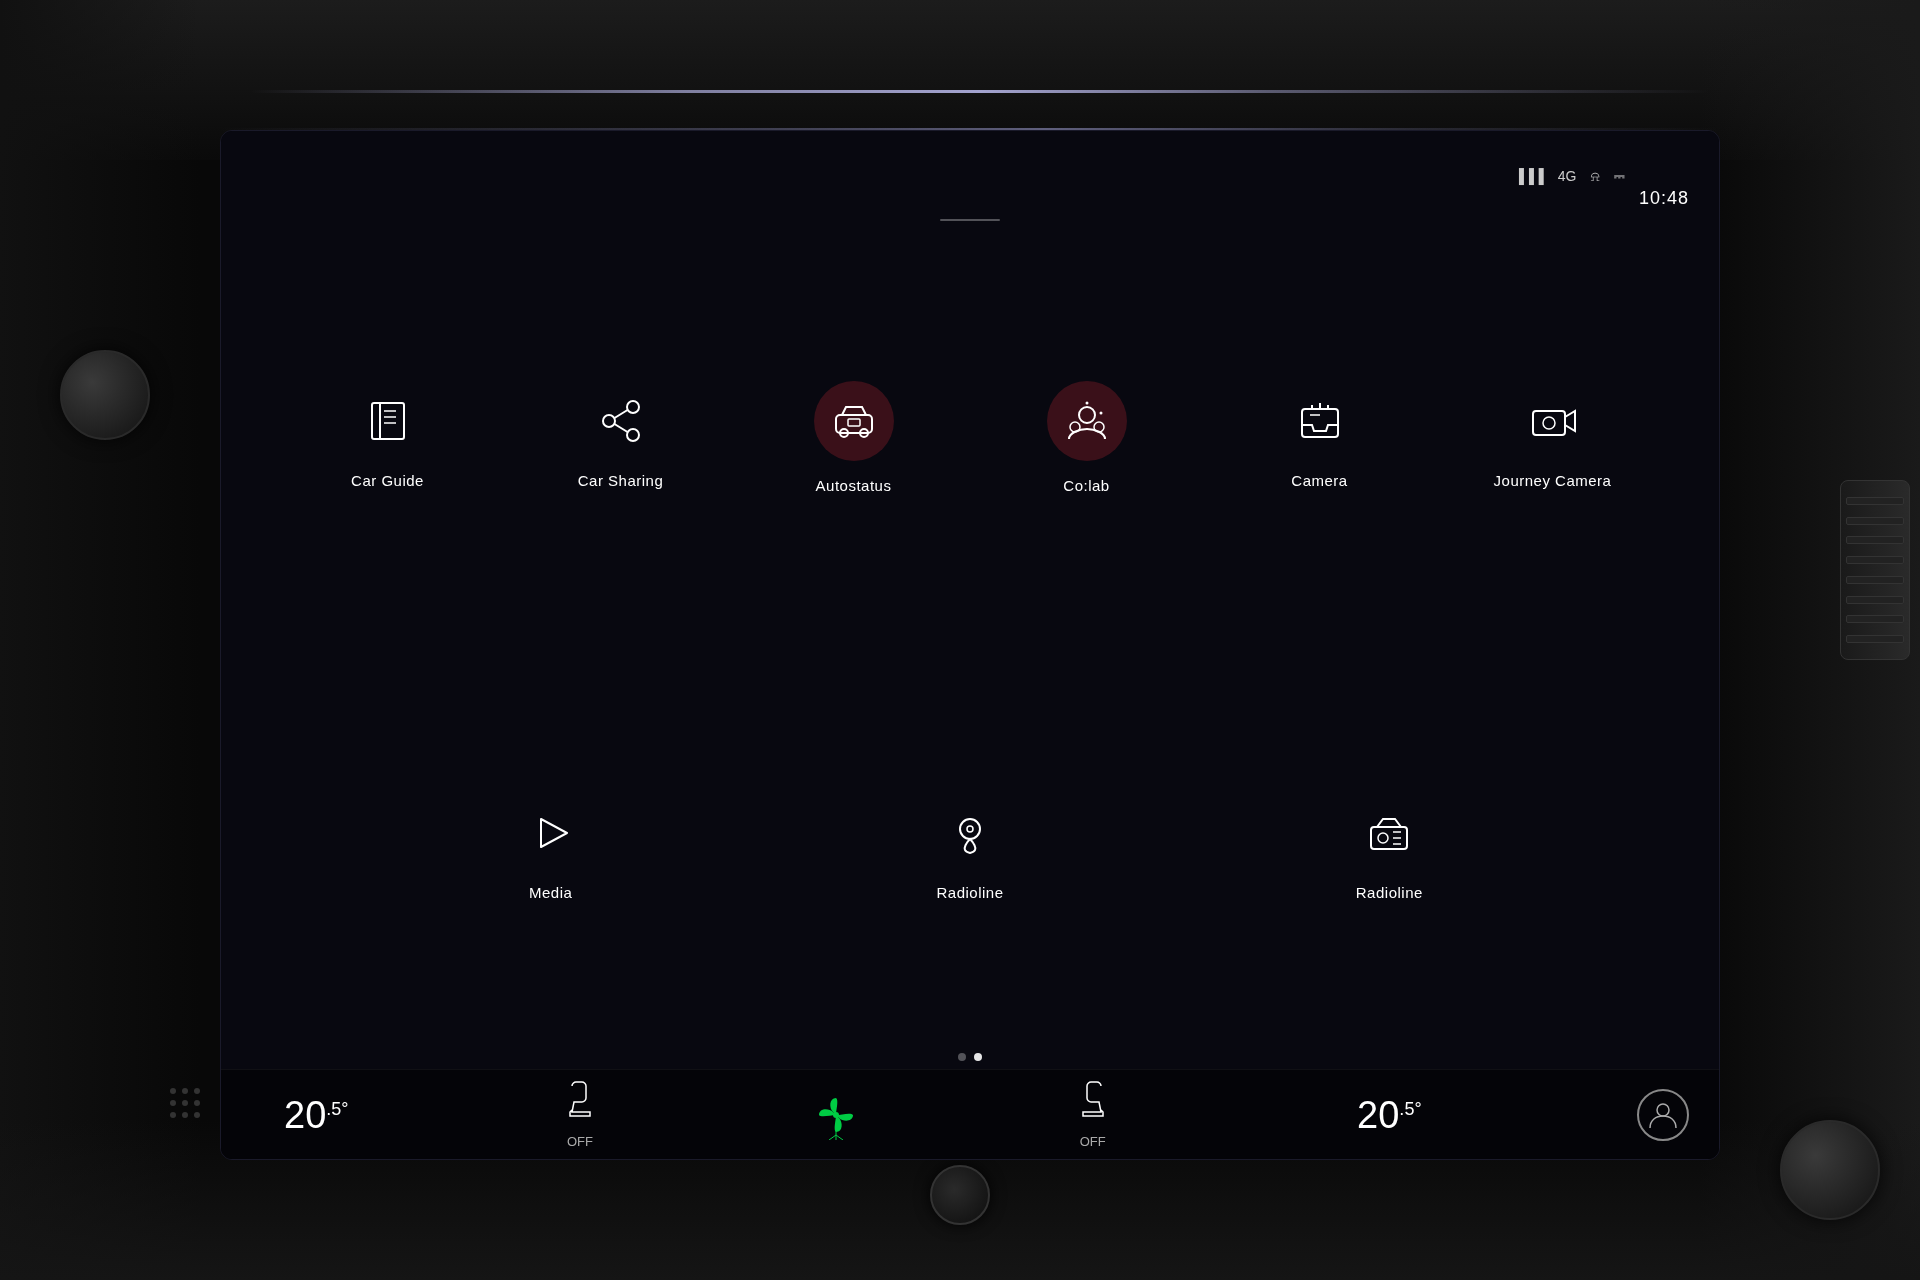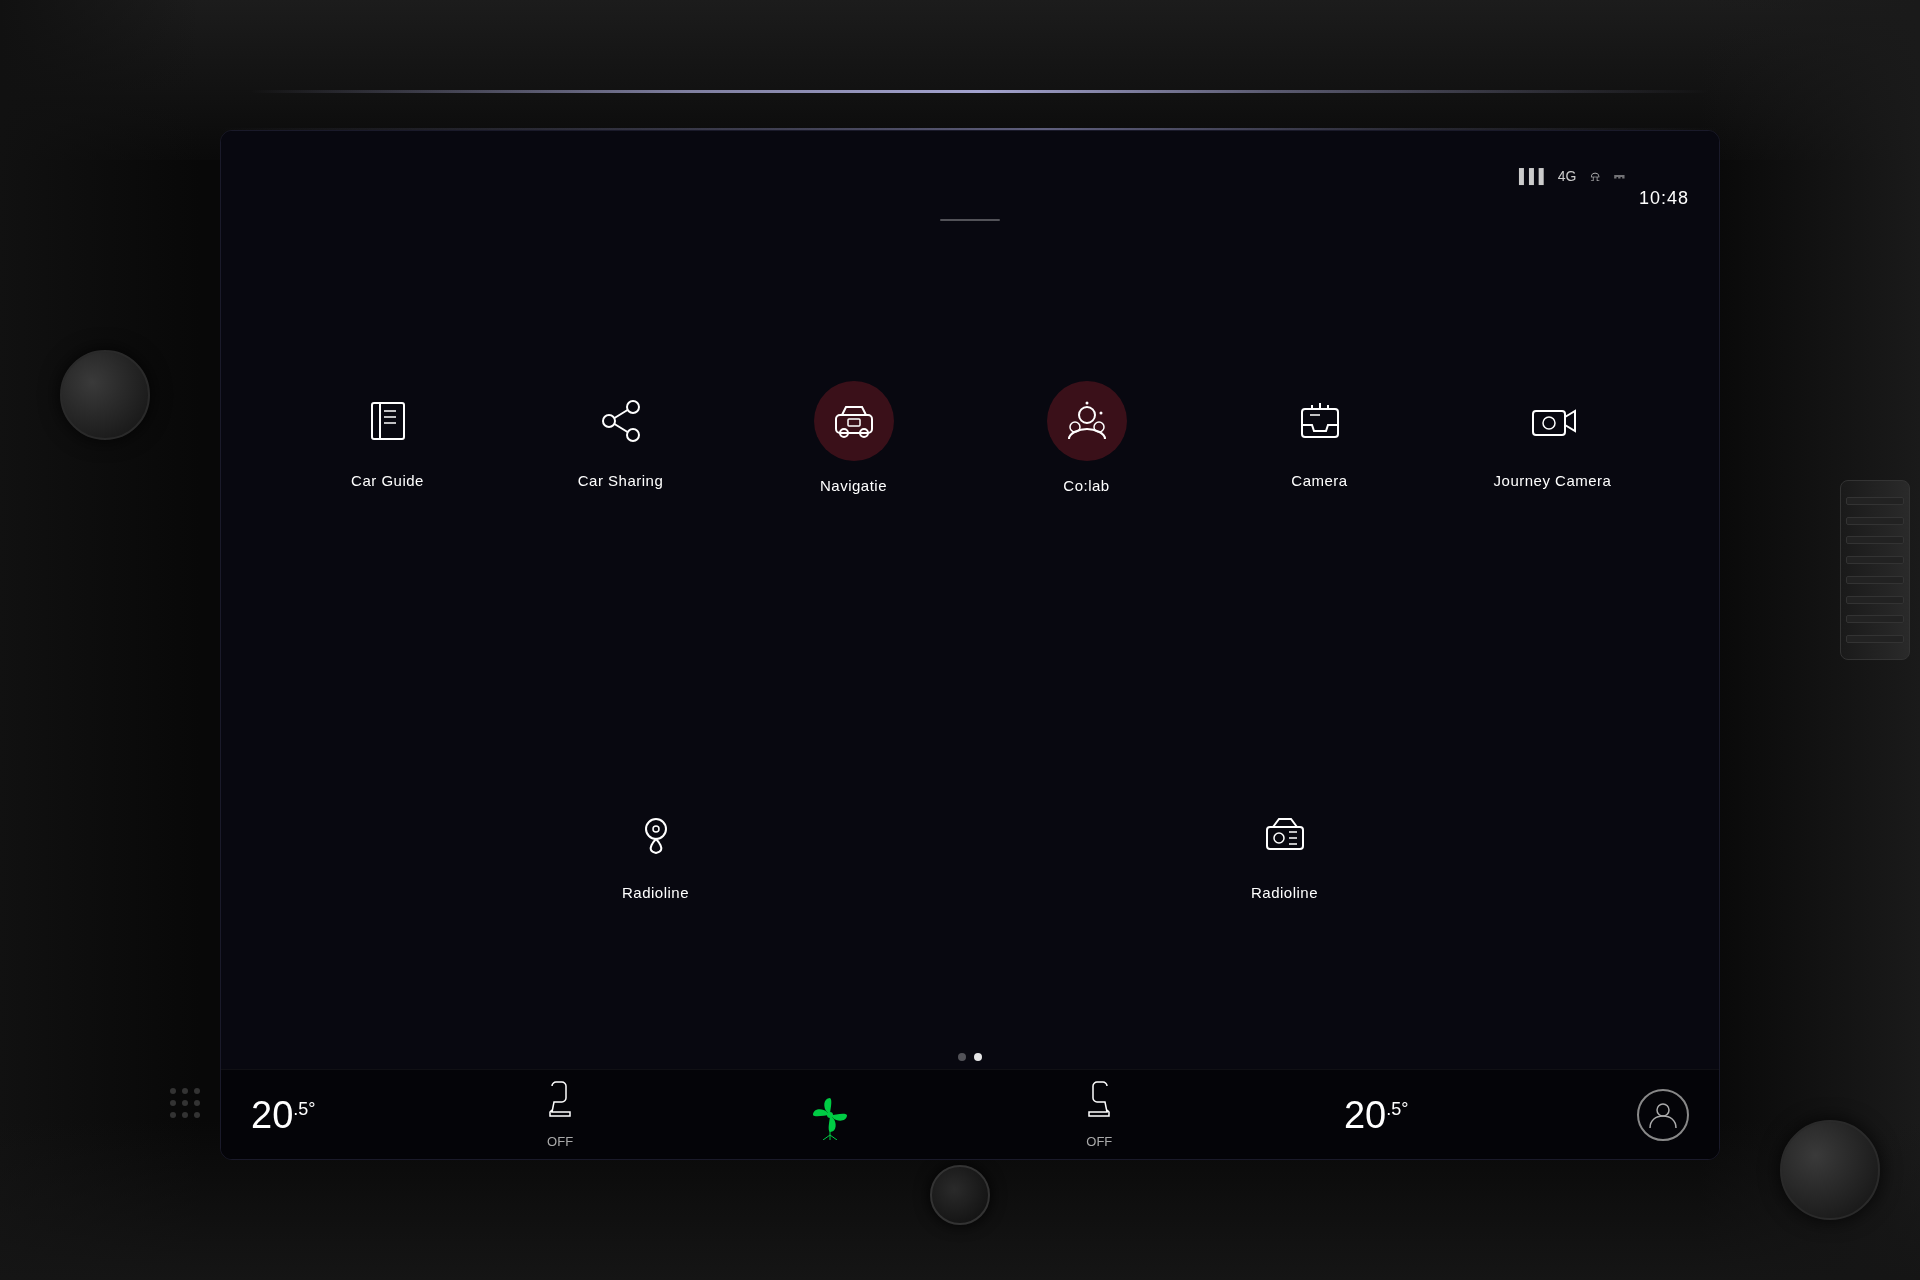--- a/index.html
+++ b/index.html
@@ -286,20 +286,21 @@
       align-items: center;
       justify-content: space-between;
       padding: 0 30px;
       border-top: 1px solid rgba(255,255,255,0.05);
     }
 
     .climate-section {
       display: flex;
       align-items: flex-start;
       gap: 20px;
+      margin-left: 33px;
     }
 
     .temp-display {
       color: #ffffff;
       font-size: 38px;
       font-weight: 300;
       display: flex;
       align-items: flex-start;
       line-height: 1;
     }
@@ -433,21 +434,21 @@
           <div class="app-item">
             <div class="app-icon-wrap highlighted">
               <svg viewBox="0 0 52 52" fill="none" xmlns="http://www.w3.org/2000/svg">
                 <rect x="8" y="20" width="36" height="18" rx="4" stroke="white" stroke-width="2" fill="none"></rect>
                 <path d="M14 20 L18 12 L34 12 L38 20" stroke="white" stroke-width="2" fill="none"></path>
                 <circle cx="16" cy="38" r="4" stroke="white" stroke-width="2" fill="none"></circle>
                 <circle cx="36" cy="38" r="4" stroke="white" stroke-width="2" fill="none"></circle>
                 <rect x="20" y="24" width="12" height="7" rx="1" stroke="white" stroke-width="1.5" fill="none"></rect>
               </svg>
             </div>
-            <span class="app-label">Navigatie</span>
+            <span class="app-label">Autostatus</span>
           </div>
 
           <div class="app-item">
             <div class="app-icon-wrap highlighted">
               <svg viewBox="0 0 52 52" fill="none" xmlns="http://www.w3.org/2000/svg">
                 <circle cx="26" cy="20" r="8" stroke="white" stroke-width="2" fill="none"></circle>
                 <circle cx="14" cy="32" r="5" stroke="white" stroke-width="1.5" fill="none"></circle>
                 <circle cx="38" cy="32" r="5" stroke="white" stroke-width="1.5" fill="none"></circle>
                 <path d="M8 44 C8 38 18 34 26 34 C34 34 44 38 44 44" stroke="white" stroke-width="2" fill="none"></path>
 
@@ -482,20 +483,28 @@
             </div>
             <span class="app-label">Journey Camera</span>
           </div>
 
         </div>
 
         <div style="height: 20px;"></div>
 
         <div class="app-row" style="justify-content: space-around; padding: 10px 100px;">
 
+          <div class="app-item">
+            <div class="app-icon-wrap">
+              <svg viewBox="0 0 52 52" fill="none" xmlns="http://www.w3.org/2000/svg">
+                <polygon points="16,12 42,26 16,40" stroke="white" stroke-width="2" fill="none" stroke-linejoin="round"></polygon>
+              </svg>
+            </div>
+            <span class="app-label">Media</span>
+          </div>
 
           <div class="app-item">
             <div class="app-icon-wrap">
               <svg viewBox="0 0 52 52" fill="none" xmlns="http://www.w3.org/2000/svg">
                 <circle cx="26" cy="22" r="10" stroke="white" stroke-width="2" fill="none"></circle>
                 <path d="M26 32 C26 32 14 44 26 46 C38 44 26 32 26 32Z" stroke="white" stroke-width="2" fill="none"></path>
                 <circle cx="26" cy="22" r="3" stroke="white" stroke-width="1.5" fill="none"></circle>
               </svg>
             </div>
             <span class="app-label">Radioline</span>

